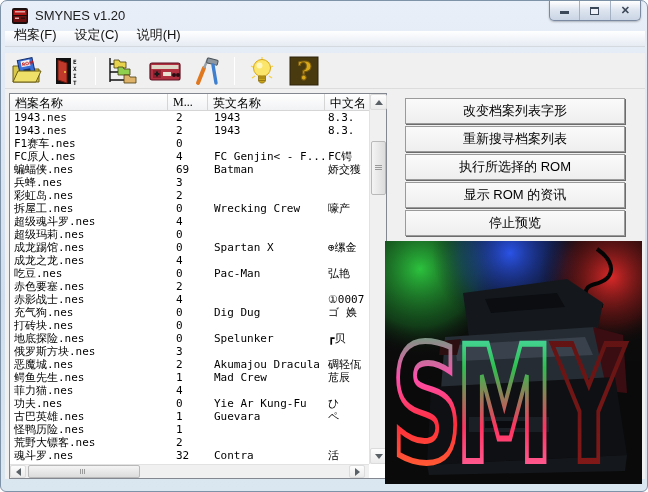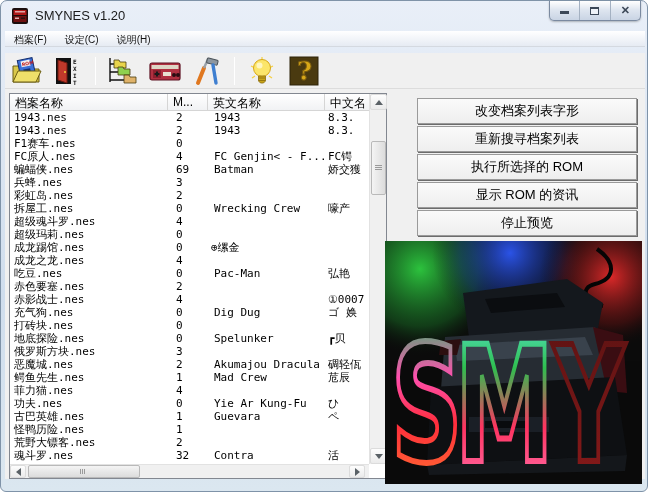--- a/index.html
+++ b/index.html
@@ -27,21 +27,21 @@
   .winbtn:last-child { border-right:none; }
   .glyph-min { width:9px; height:3px; background:#3c4858; margin-top:4px; }
   .glyph-max { width:9px; height:8px; border:1px solid #3c4858; border-top:2px solid #3c4858; background:#eef2f8; }
   .glyph-close { font-size:11px; color:#3c4858; font-weight:bold; line-height:1; }
 
   
   .menubar {
     position:absolute; left:4px; top:30px; width:640px; height:16px;
     background:linear-gradient(#ffffff, #e6ebf3);
     border-bottom:1px solid #d4d9e0;
-    display:flex; align-items:flex-start; font-size:10px; color:#111;
+    display:flex; align-items:flex-end; font-size:13px; color:#111;
   }
   .menu-item { padding:2px 9px; }
 
   
   .toolbar {
     position:absolute; left:4px; top:52px; width:640px; height:36px;
     background:#f0f0f0; border-bottom:1px solid #dcdcdc;
     display:flex; align-items:center;
   }
   .tb-icon { width:32px; height:30px; margin:0 5px; display:flex; align-items:center; justify-content:center; }
@@ -52,21 +52,21 @@
 
   
   .list {
     position:absolute; left:8px; top:92px; width:378px; height:386px;
     background:#fff; border:1px solid #828790;
     font-family:"DejaVu Sans Mono", monospace; font-size:11px; color:#000;
   }
   .list-inner { position:absolute; left:0; top:0; right:17px; bottom:14px; overflow:hidden; }
   .hdr { display:flex; height:17px; background:linear-gradient(#ffffff,#f1f2f4); border-bottom:1px solid #d5d5d5; }
   .hdr-cell {
-    font-family:Liberation Sans, sans-serif; font-size:12px;
+    font-family:Liberation Serif, serif; font-size:12px;
     padding:1px 8px 0 5px; border-right:1px solid #d5d5d5;
     white-space:nowrap; overflow:hidden;
   }
   .rows { position:absolute; left:0; top:17px; right:0; bottom:0; overflow:hidden; }
   .row { display:flex; height:13px; line-height:13px; white-space:nowrap; }
   .c { overflow:hidden; white-space:nowrap; }
   .c.name { width:158px; padding-left:4px; }
   .c.m    { width:40px;  padding-left:8px; }
   .c.en   { width:117px; padding-left:6px; }
   .c.cn   { width:44px;  padding-left:3px; }
@@ -93,21 +93,21 @@
   .grip-v i { display:block; height:1px; background:#9a9a9a; margin-bottom:1px; }
   .grip-h { position:absolute; top:3px; bottom:3px; left:50%; margin-left:-4px; display:flex; }
   .grip-h i { display:block; width:1px; background:#9a9a9a; margin-right:1px; }
 
   
   .act-btn {
     position:absolute; left:404px; width:220px; height:26px;
     background:linear-gradient(#fafafa,#eeeeee);
     border:1px solid #9a9a9a; box-shadow:1px 1px 0 #6c6c6c;
     font-size:13px; color:#000; text-align:center; line-height:24px;
-    font-family:"Liberation Sans", sans-serif; cursor:default;margin-left:12px;
+    font-family:"Liberation Sans", sans-serif; cursor:default;
   }
 
   
   .preview { position:absolute; left:384px; top:240px; width:257px; height:243px; background:#0a0a0a; overflow:hidden; }
   .preview svg { display:block; }
 </style>
 </head>
 <body>
 
 <div class="window">
@@ -294,20 +294,21 @@
     <div class="row">
       <span class="c name">超级玛莉.nes</span>
       <span class="c m">0</span>
       <span class="c en"></span>
       <span class="c cn"></span>
     </div>
 
     <div class="row">
       <span class="c name">成龙踢馆.nes</span>
       <span class="c m">0</span>
+      <span class="c en">Spartan X</span>
       <span class="c cn">⊕缧金</span>
     </div>
 
     <div class="row">
       <span class="c name">成龙之龙.nes</span>
       <span class="c m">4</span>
       <span class="c en"></span>
       <span class="c cn"></span>
     </div>
 

